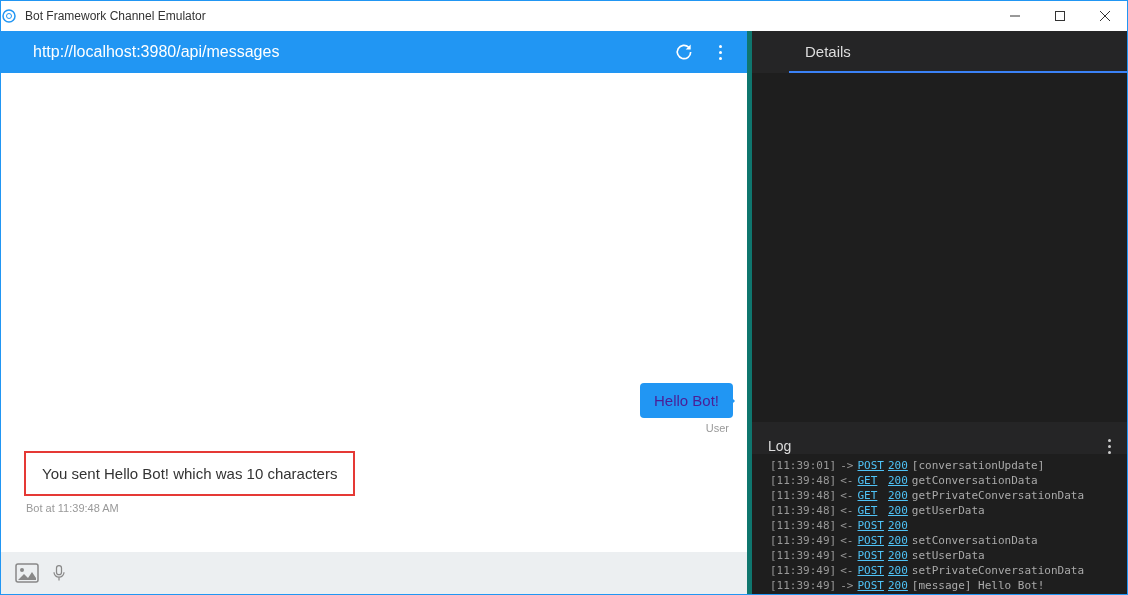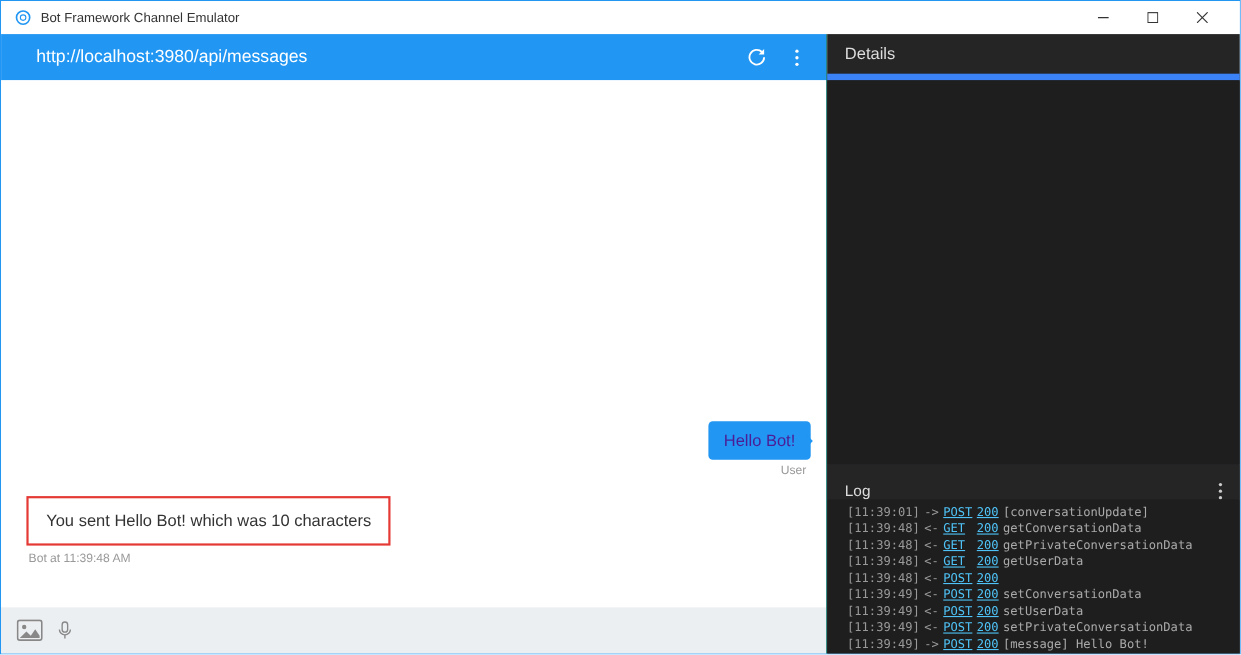--- a/index.html
+++ b/index.html
@@ -1,43 +1,43 @@
 <!DOCTYPE html>
 <html><head>
   <meta charset="utf-8">
   <style>
     * { margin: 0; padding: 0; box-sizing: border-box; }
     body { font-family: "Segoe UI", Tahoma, sans-serif; width: 1128px; height: 595px; overflow: hidden; }
     .window { width: 1128px; height: 595px; border: 1px solid #2196F3; background: #fff; display: flex; flex-direction: column; }
-    .titlebar { height: 30px; display: flex; align-items: center; padding: 0 12px; background: #fff; }
+    .titlebar { height: 30px; display: flex; align-items: center; padding: 0 0; background: #fff; }
     .titlebar-icon { width: 16px; height: 16px; margin-right: 8px; display: flex; align-items: center; justify-content: center; }
     .titlebar-text { font-size: 12px; color: #333; flex: 1; }
     .win-controls { display: flex; gap: 0; }
     .win-btn { width: 45px; height: 28px; display: flex; align-items: center; justify-content: center; cursor: pointer; }
     .win-btn svg { width: 10px; height: 10px; }
     .content { flex: 1; display: flex; min-height: 0; }
-    .left-pane { flex: 1; display: flex; flex-direction: column; border-right: 1px solid #0f766e; min-width: 0; }
+    .left-pane { flex: 1; display: flex; flex-direction: column; border-right: 5px solid #0f766e; min-width: 0; }
     .addr-bar { height: 42px; background: #2196F3; display: flex; align-items: center; padding: 0 16px 0 32px; color: #fff; }
     .addr-text { font-size: 16px; flex: 1; }
     .addr-icon { width: 22px; height: 22px; margin-left: 14px; cursor: pointer; display: flex; align-items: center; justify-content: center; }
     .chat-area { flex: 1; background: #fff; position: relative; overflow: hidden; }
     .user-bubble-wrap { position: absolute; right: 14px; bottom: 118px; text-align: right; }
     .user-bubble { display: inline-block; background: #2196F3; color: #4c1d95; padding: 9px 14px; border-radius: 4px; font-size: 15px; position: relative; }
     .user-bubble::after { content: ''; position: absolute; right: -8px; top: 50%; transform: translateY(-50%); border: 6px solid transparent; border-left-color: #2196F3; }
     .user-label { font-size: 11px; color: #999; margin-top: 4px; margin-right: 4px; }
     .bot-bubble-wrap { position: absolute; left: 23px; bottom: 38px; }
     .bot-bubble { display: inline-block; background: #fff; border: 2px solid #e53935; padding: 12px 16px; font-size: 15px; color: #333; }
     .bot-label { font-size: 11px; color: #999; margin-top: 6px; margin-left: 2px; }
     .input-bar { height: 42px; background: #eceff1; display: flex; align-items: center; padding: 0 14px; }
     .attach-icon { width: 24px; height: 20px; cursor: pointer; margin-right: 10px; }
     .msg-input { flex: 1; border: none; background: transparent; font-size: 15px; color: #555; outline: none; }
     .msg-input::placeholder { color: #9e9e9e; }
     .mic-icon { width: 20px; height: 20px; cursor: pointer; }
     .right-pane { width: 375px; background: #252526; display: flex; flex-direction: column; color: #ccc; }
-    .details-header { height: 42px; display: flex; align-items: center; padding: 0 16px; font-size: 15px; color: #ddd; border-bottom: 6px solid #3b82f6; }
+    .details-header { height: 42px; display: flex; align-items: center; padding: 0 16px; font-size: 15px; color: #ddd; border-bottom: 2px solid #3b82f6; margin-left: 37px; }
     .details-body { flex: 1; background: #1e1e1e; }
     .log-header { height: 32px; background: #252526; display: flex; align-items: flex-end; padding: 0 16px; font-size: 14px; color: #ddd; justify-content: space-between; }
     .log-body { height: 140px; background: #1e1e1e; padding: 4px 18px; font-family: Consolas, monospace; font-size: 11px; line-height: 15px; overflow: hidden; white-space: nowrap; color: #aaa; }
     .log-line { display: flex; }
     .log-ts { color: #999; }
     .log-arrow { color: #999; margin: 0 4px; }
     .log-method { color: #4fc3f7; text-decoration: underline; cursor: pointer; }
     .log-code { color: #4fc3f7; text-decoration: underline; cursor: pointer; margin: 0 4px; }
     .log-msg { color: #aaa; }
     .dots-v { display: flex; flex-direction: column; gap: 3px; cursor: pointer; }

